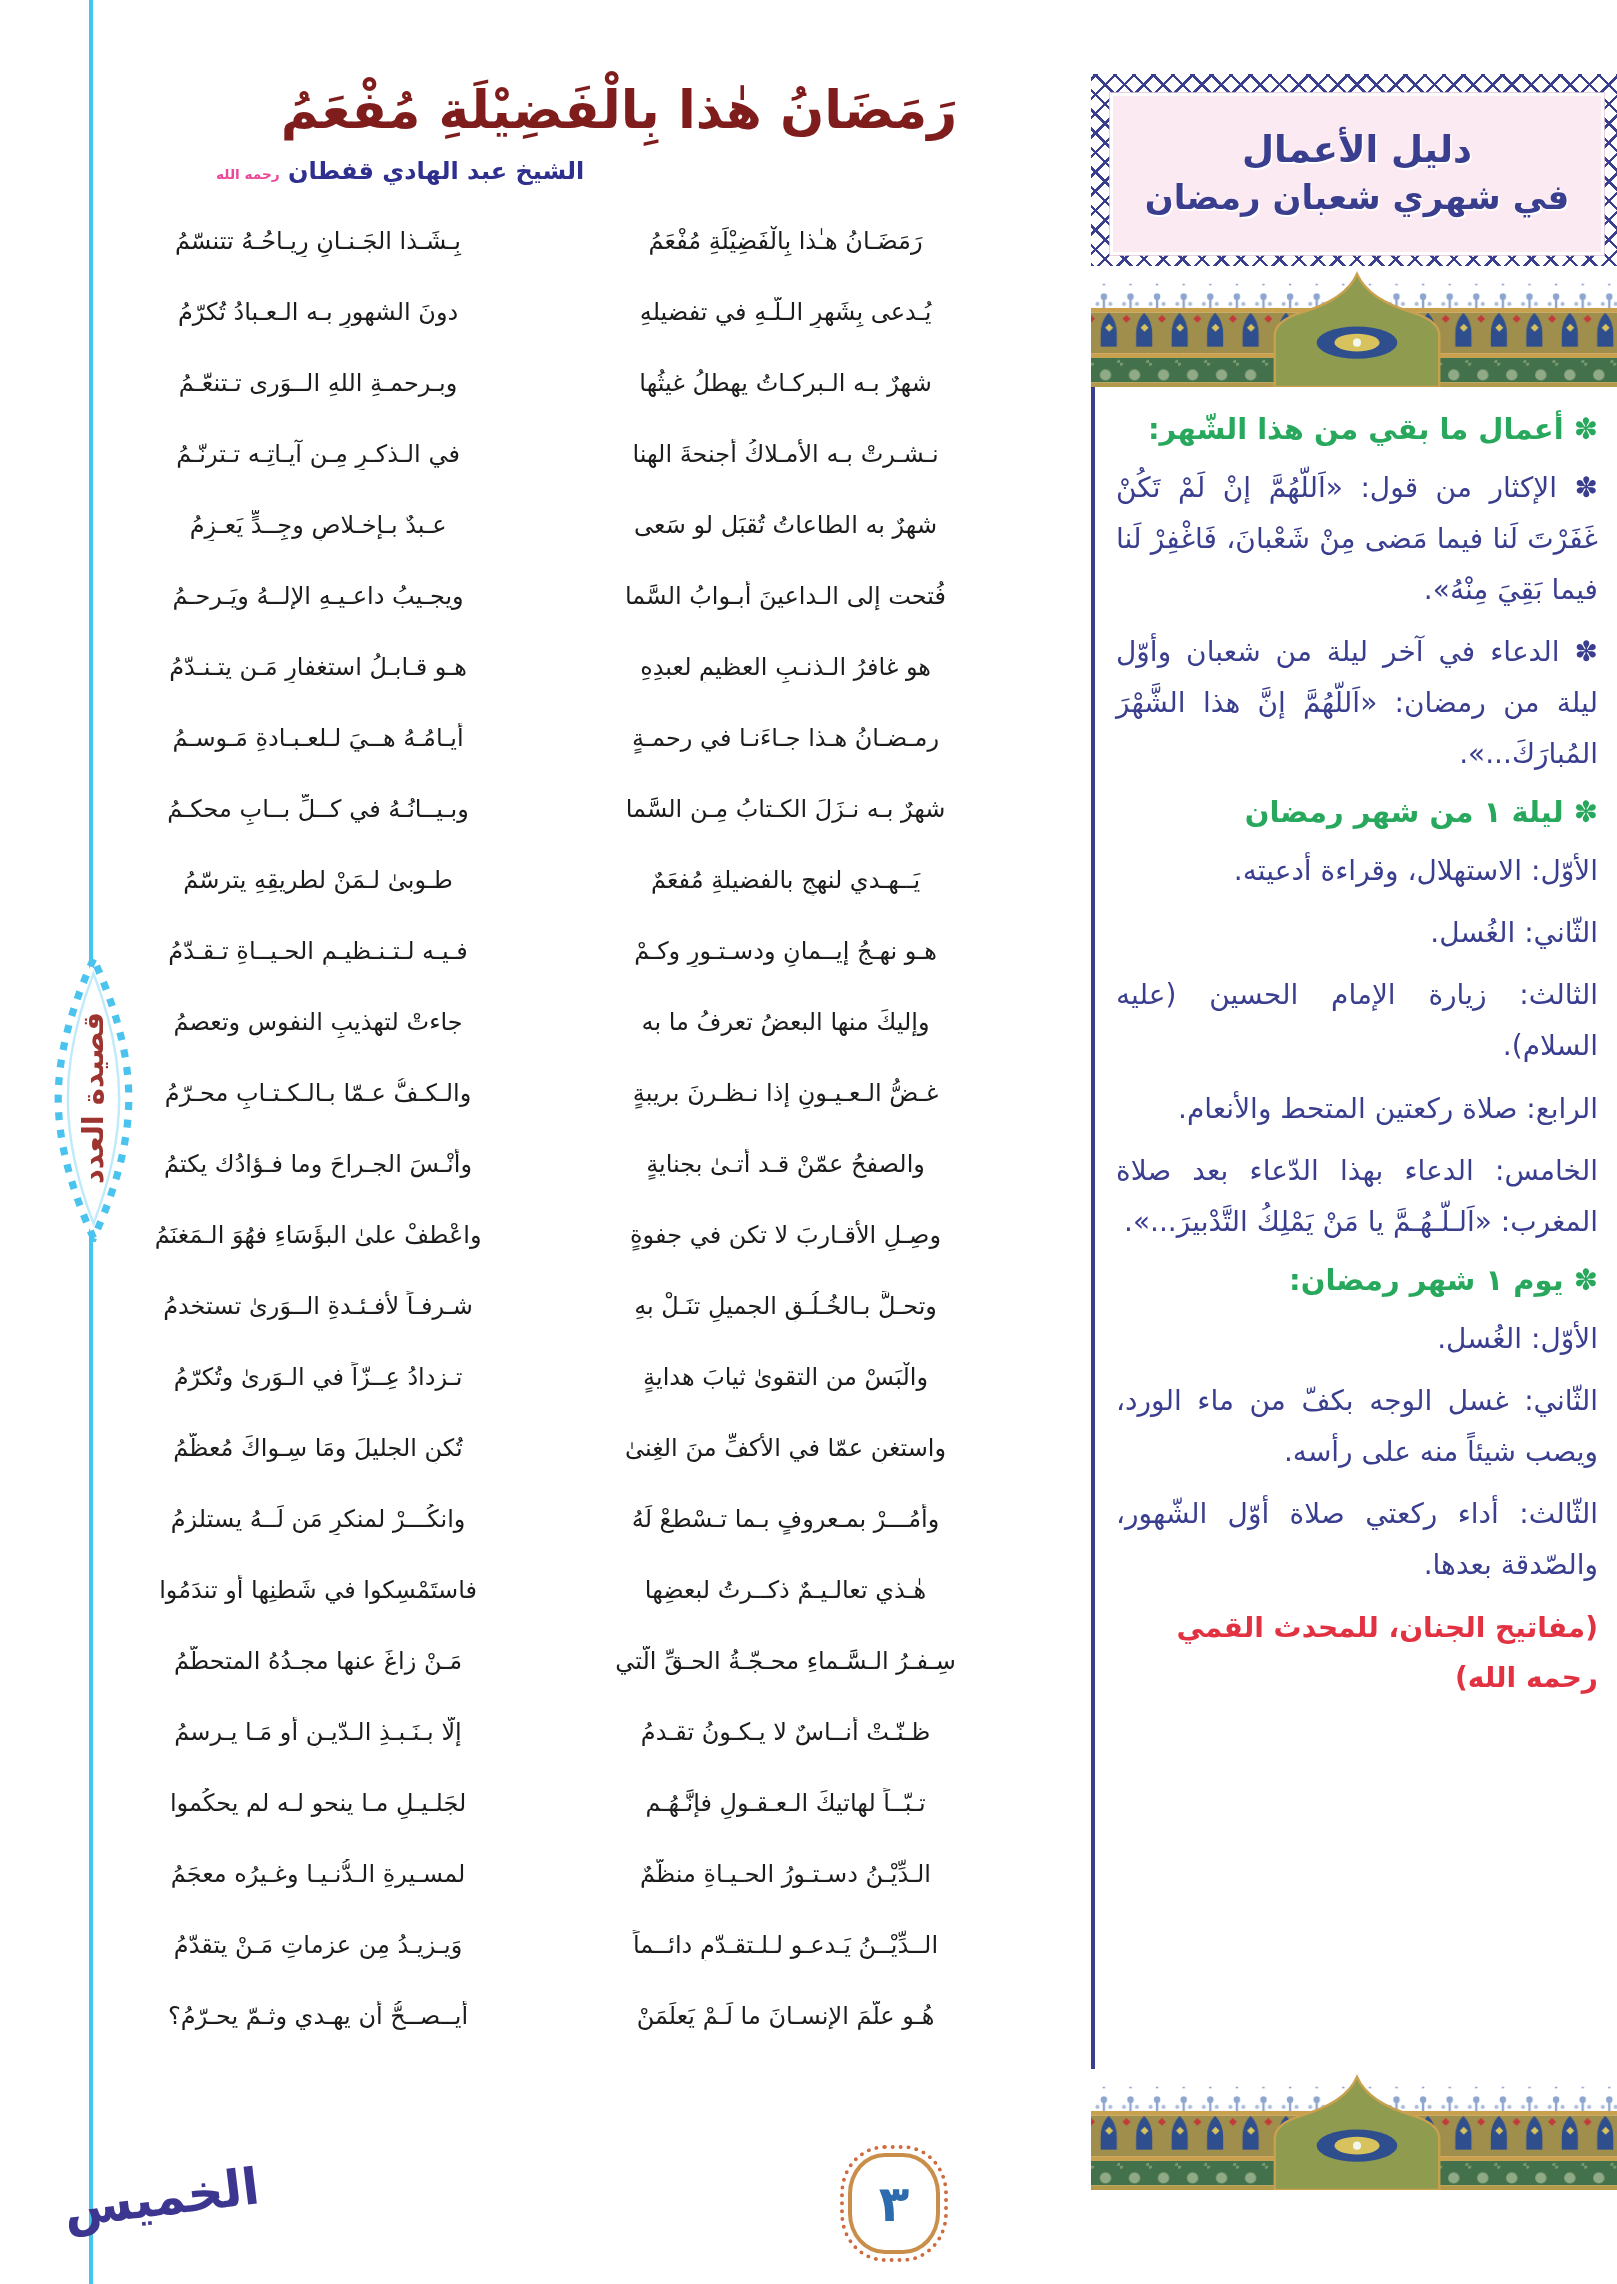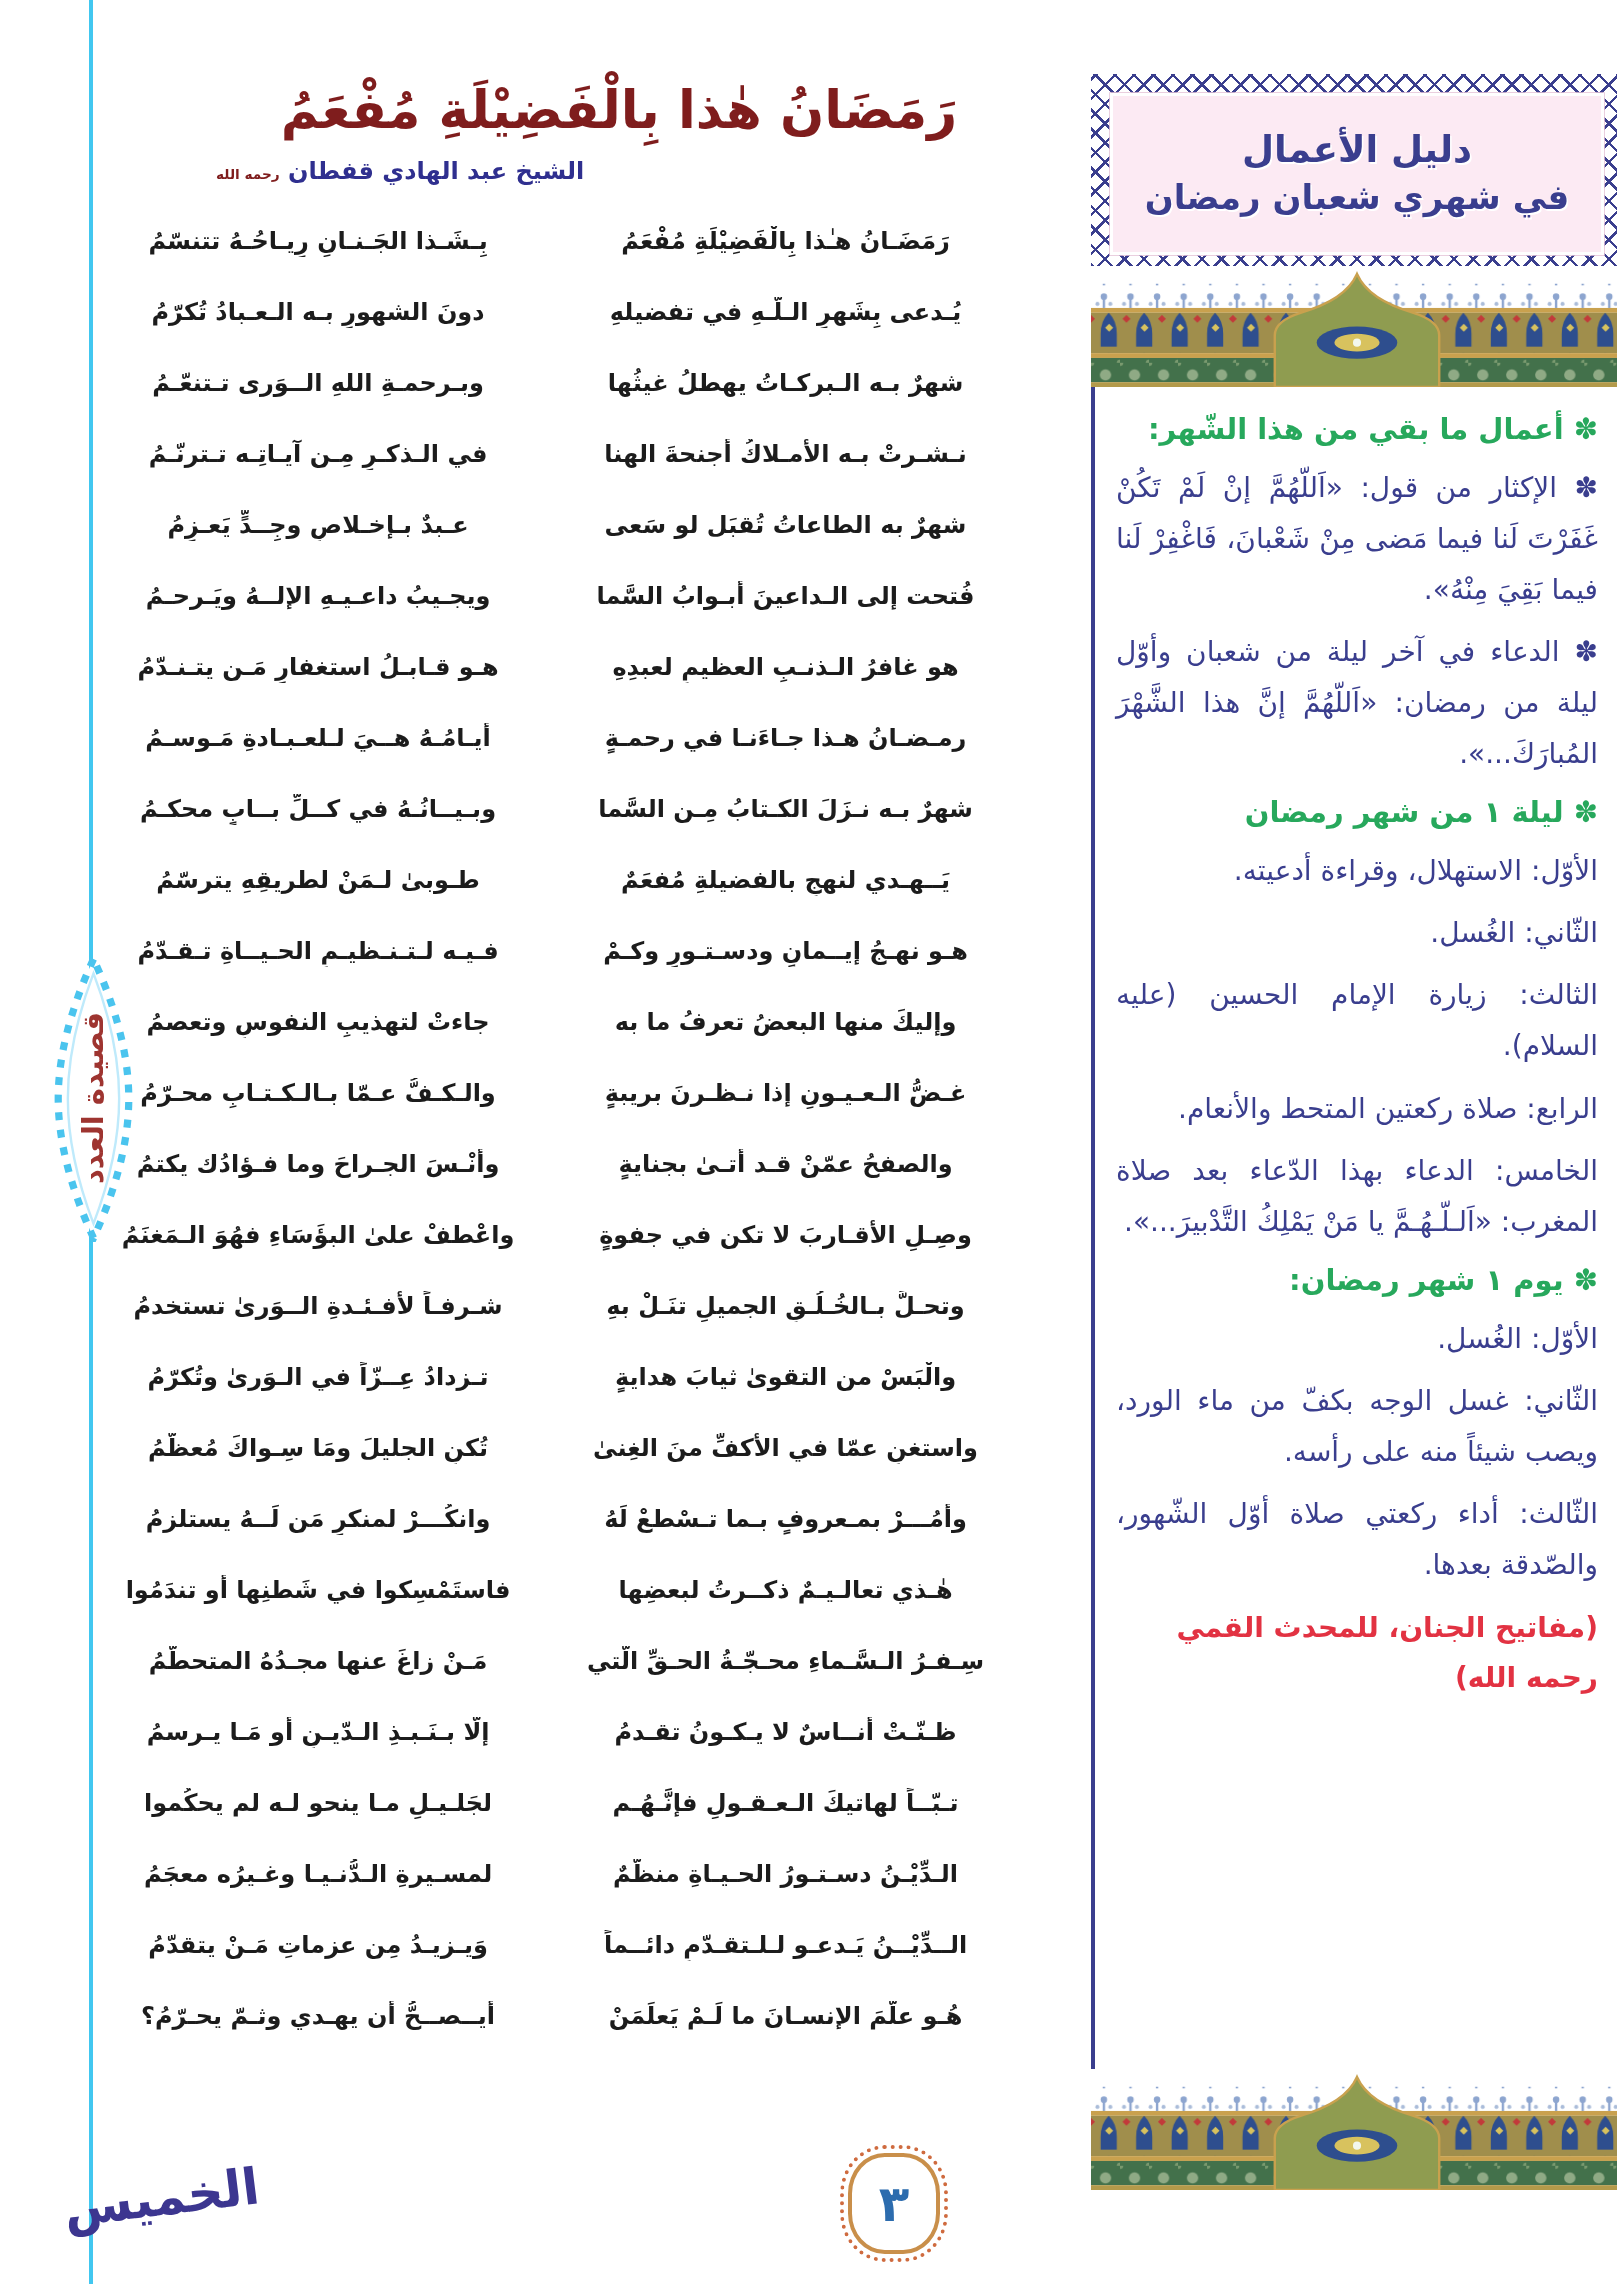--- a/index.html
+++ b/index.html
@@ -13,24 +13,24 @@
   .side-label-wrap{position:absolute;left:63px;top:981px;width:61px;height:234px;
     display:flex;align-items:center;justify-content:center;}
   .side-label{transform:rotate(-90deg);white-space:nowrap;direction:rtl;
     color:#9e3430;font-weight:bold;font-size:29px;letter-spacing:0;}
   
   .main{position:absolute;left:103px;top:0;width:935px;}
   .article-title{margin-top:71px;padding-left:97px;text-align:center;direction:rtl;
     color:#7f1d1d;font-size:52px;font-weight:bold;line-height:1.5;}
   .article-author{margin-top:8px;padding-left:113px;text-align:left;direction:rtl;
     color:#2f2f8f;font-size:24px;font-weight:bold;}
-  .article-author .honorific{font-size:13.7px;font-weight:bold;color:#7f1d1d;}
+  .article-author .honorific{font-size:13.7px;font-weight:bold;color:#ec4899;}
   .poem{margin-top:21px;width:100%;}
   .verse-row{display:flex;direction:rtl;height:71px;align-items:center;}
-  .hemistich{color:#1c1c1c;font-size:24px;line-height:1.3;text-align:center;direction:rtl;white-space:nowrap;overflow:hidden;font-weight:bold;}
+  .hemistich{color:#1c1c1c;font-size:24px;line-height:1.3;text-align:center;direction:rtl;white-space:nowrap;overflow:hidden;}
   .hemistich.first{width:54%;}
   .hemistich.second{width:46%;}
   
   .sidebar{position:absolute;left:1091px;top:74px;width:532px;height:2116px;}
   .sb-header{position:relative;height:192px;background:
      repeating-linear-gradient(45deg,#3a3e8e 0 2.4px,transparent 2.4px 13.7px),
      repeating-linear-gradient(-45deg,#3a3e8e 0 2.4px,transparent 2.4px 13.7px),#ffffff;}
   .sb-header-inner{position:absolute;left:19.3px;right:19.3px;top:19.3px;bottom:11.3px;
      background:#fceaf3;border:3.2px solid #ffffff;box-shadow:0 0 0 0.8px #e5c4d8;
      display:flex;flex-direction:column;align-items:center;justify-content:center;direction:rtl;}

